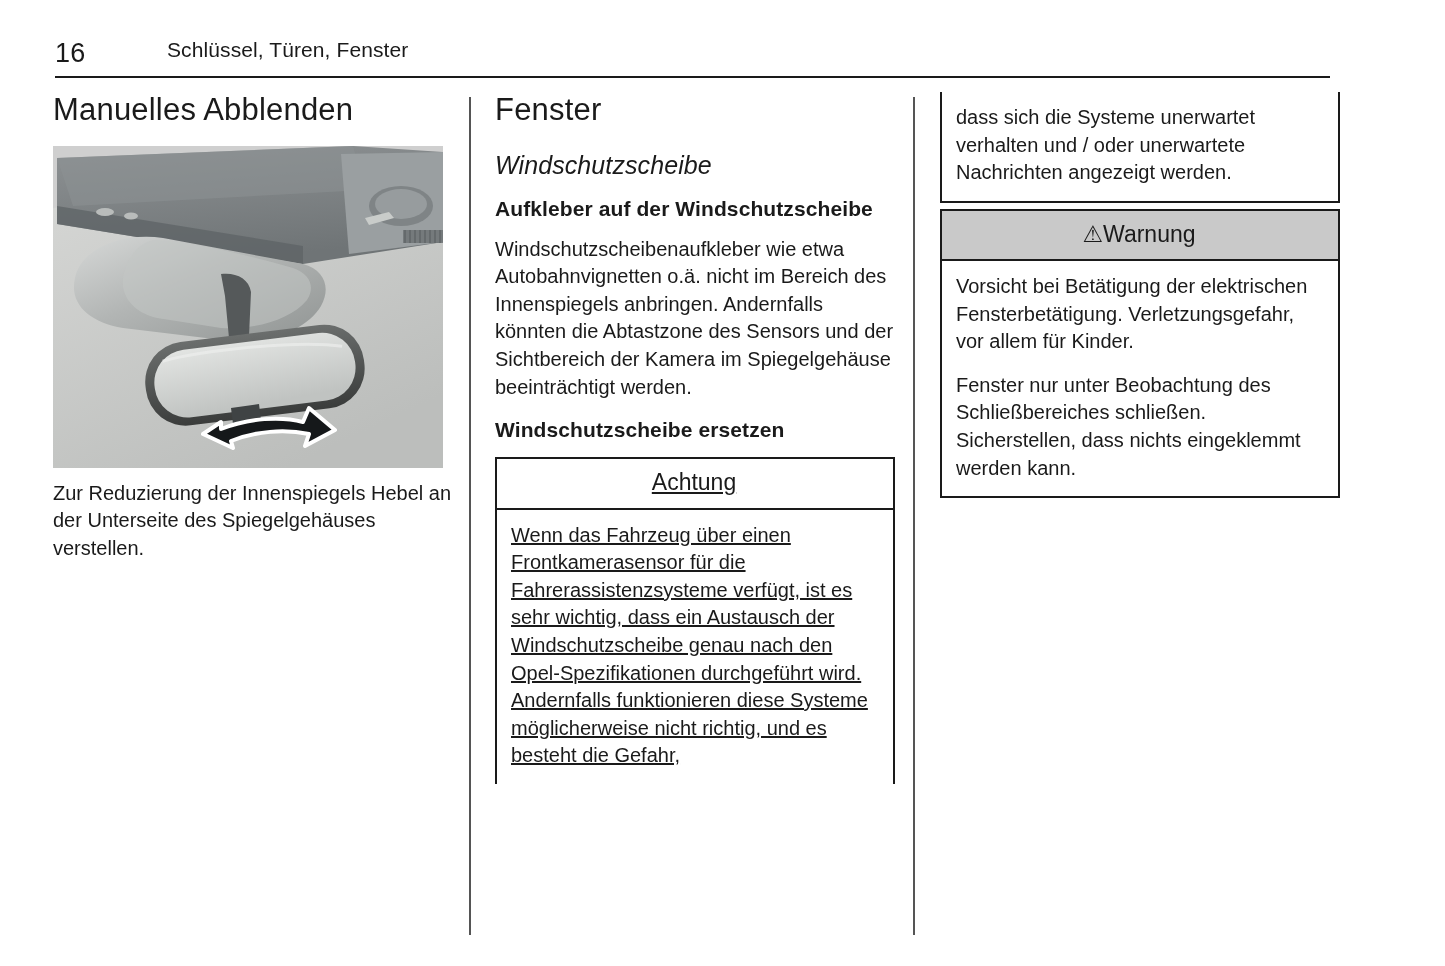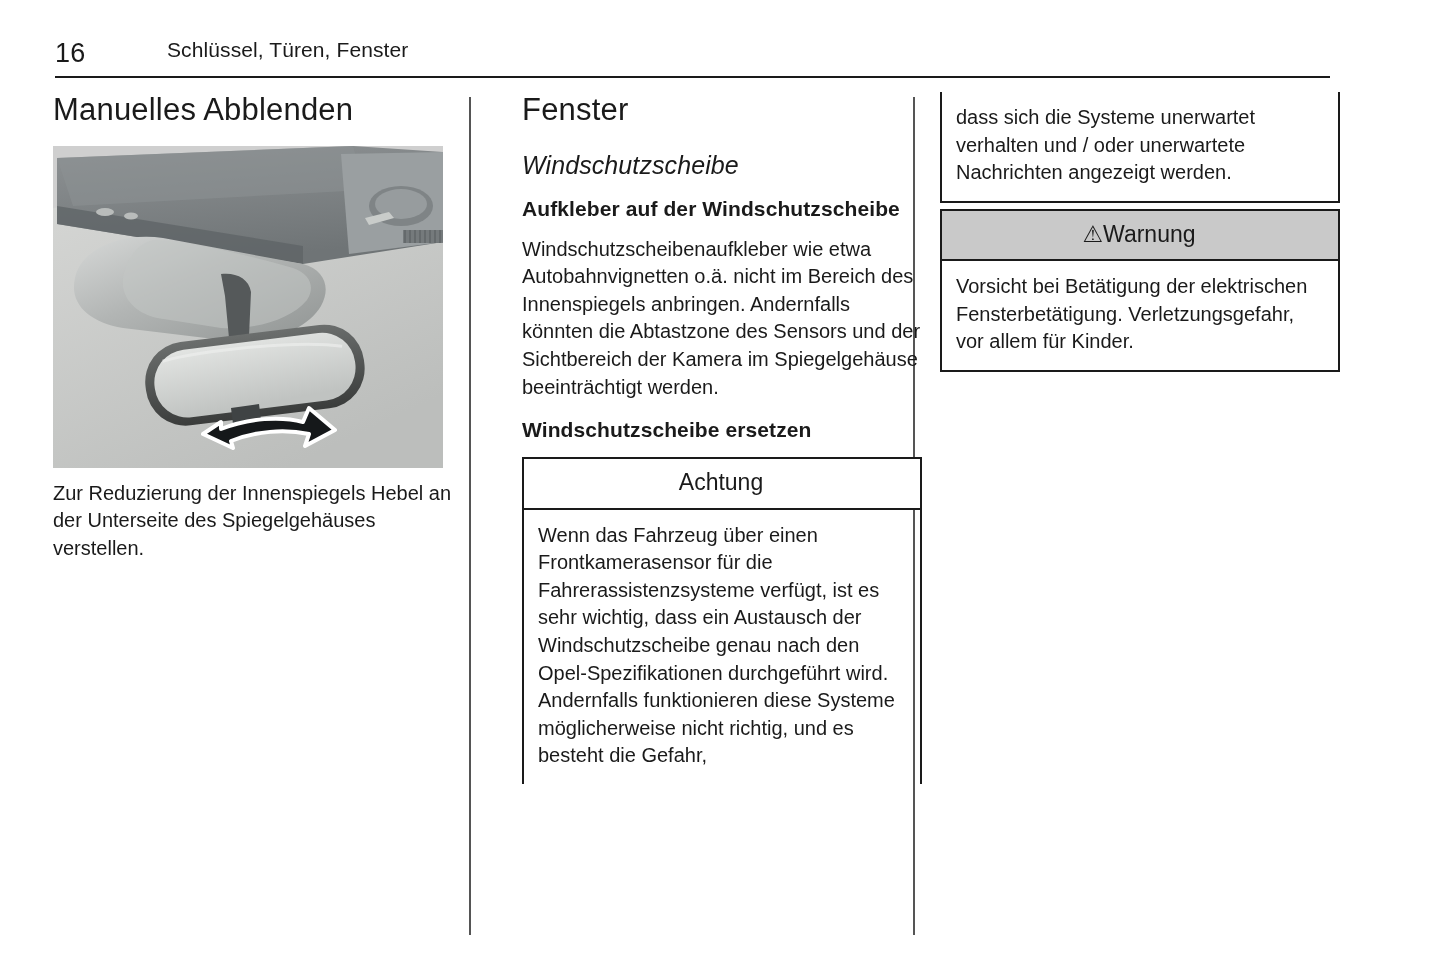--- a/index.html
+++ b/index.html
@@ -54,21 +54,21 @@
     top: 92px;
     width: 1445px;
     height: 856px;
   }
   .col {
     position: absolute;
     top: 0;
     width: 400px;
   }
   .col-1 { left: 53px; }
-  .col-2 { left: 522px; }
+  .col-2 { left: 495px; }
   .col-3 { left: 940px; }
 
   .col-rule {
     position: absolute;
     top: 5px;
     width: 2px;
     height: 838px;
     background: #555555;
   }
   .col-rule-a { left: 469px; }
@@ -147,20 +147,21 @@
   .notice-body p {
     font-size: 20px;
     line-height: 1.38;
     margin: 0 0 16px 0;
   }
   .notice-body p:last-child { margin-bottom: 0; }
 
   
   .notice.open-bottom {
     border-bottom: none;
+    text-decoration: underline;
   }
   .notice.open-top {
     border-top: none;
     margin-top: 0;
   }
   .warn-glyph {
     font-size: 23px;
     line-height: 1;
   }
 </style>
@@ -288,17 +289,18 @@
       </div>
     </div>
 
 
     <div class="notice">
       <div class="notice-title shaded">
         <span class="warn-glyph">⚠</span><span>Warnung</span>
       </div>
       <div class="notice-body">
         <p>Vorsicht bei Betätigung der elektrischen Fensterbetätigung. Verletzungsgefahr, vor allem für Kinder.</p>
+        <p>Fenster nur unter Beobachtung des Schließbereiches schließen. Sicherstellen, dass nichts eingeklemmt werden kann.</p>
       </div>
     </div>
   </div>
 
 </div>
 
 </body></html>

